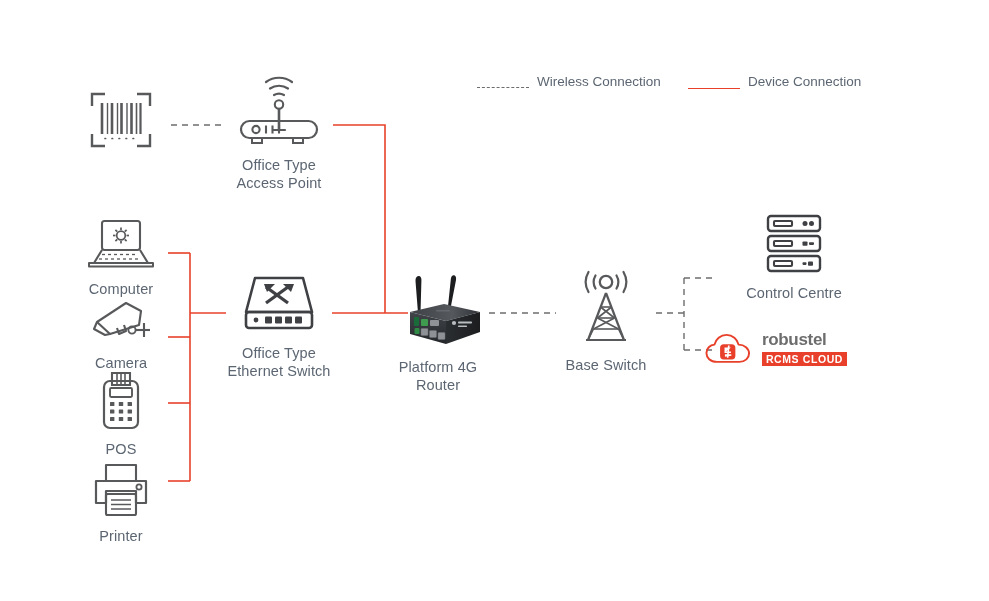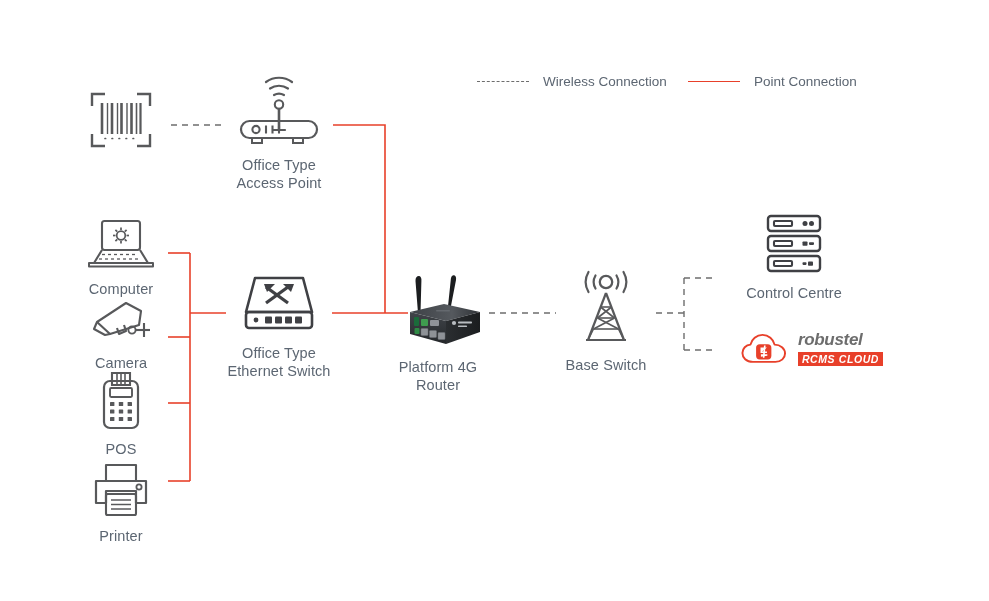--- a/index.html
+++ b/index.html
@@ -35,22 +35,22 @@
     font-size: 14.5px;
     line-height: 18px;
     color: #5c6672;
     white-space: pre-line;
     margin-top: 4px;
     letter-spacing: 0.1px;
   }
   .legend {
     position: absolute;
     display: flex;
-    align-items: center;
-    gap: 14px;
+    align-items: flex-end;
+    gap: 8px;
   }
   .legend .legend-label {
     font-size: 13.5px;
     color: #5c6672;
     white-space: nowrap;
   }
   .legend .swatch-dashed {
     display: block;
     width: 52px;
     height: 1px;
@@ -113,21 +113,21 @@
   <path d="M684,278 L716,278" stroke="#6d6d6d" stroke-width="1.4" fill="none" stroke-dasharray="6,5"></path>
   <path d="M684,350 L716,350" stroke="#6d6d6d" stroke-width="1.4" fill="none" stroke-dasharray="6,5"></path>
 </svg>
 
 <div class="legend" style="left:477px; top:74px;">
   <span class="swatch-dashed"></span>
   <span class="legend-label">Wireless Connection</span>
 </div>
 <div class="legend" style="left:688px; top:74px;">
   <span class="swatch-solid"></span>
-  <span class="legend-label">Point Connection</span>
+  <span class="legend-label">Device Connection</span>
 </div>
 
 <div class="node" style="left:61px; top:90px; width:120px;">
   <span class="icon-wrap">
     <svg width="64" height="60" viewBox="0 0 64 60" xmlns="http://www.w3.org/2000/svg">
       <g stroke="#58595b" stroke-width="2.4" fill="none" stroke-linecap="butt">
         <path d="M3,16 L3,4 L16,4"></path>
         <path d="M48,4 L61,4 L61,16"></path>
         <path d="M61,44 L61,56 L48,56"></path>
         <path d="M16,56 L3,56 L3,44"></path>
@@ -412,21 +412,21 @@
         <rect x="39.5" y="29.5" width="5" height="4.2" rx="0.8"></rect>
         <rect x="46" y="30.3" width="5" height="2.6" rx="0.8"></rect>
         <rect x="39.5" y="50.3" width="4" height="2.6" rx="0.8"></rect>
         <rect x="45" y="49.5" width="5" height="4.2" rx="0.8"></rect>
       </g>
     </svg>
   </span>
   <span class="label">Control Centre</span>
 </div>
 
-<div class="node" style="left:740px; top:326px; width:182px;font-style:italic;">
+<div class="node" style="left:704px; top:326px; width:182px;">
   <span class="icon-wrap" style="display:flex; align-items:center; justify-content:center; gap:8px;">
     <svg width="62" height="46" viewBox="0 0 62 46" xmlns="http://www.w3.org/2000/svg">
       <path d="M16,39 C7.8,39 3,33.8 3,28 C3,22.4 7.4,18 13,17.6
                C14.4,10.6 20.6,5.4 28,5.4 C35.4,5.4 41.6,10.6 43,17.6
                C50.2,17.6 56,22.6 56,28.6 C56,34.2 51.2,39 44,39 Z" stroke="#e8402a" stroke-width="2.4" fill="none" stroke-linejoin="round"></path>
       <rect x="20" y="17" width="19" height="19" rx="4.5" ry="4.5" fill="#e8402a"></rect>
       <g fill="#ffffff">
         <path d="M25.5,21 L33.5,21 L27.5,26 L33.5,26 L33.5,28 L25.5,28 Z"></path>
         <path d="M26,29.5 L34,29.5 L34,31.5 L28,31.5 L34,31.5 L26,32.5 Z"></path>
         <path d="M29.8,18.8 L31.8,18.8 L30.4,34 L28.4,34 Z"></path>

